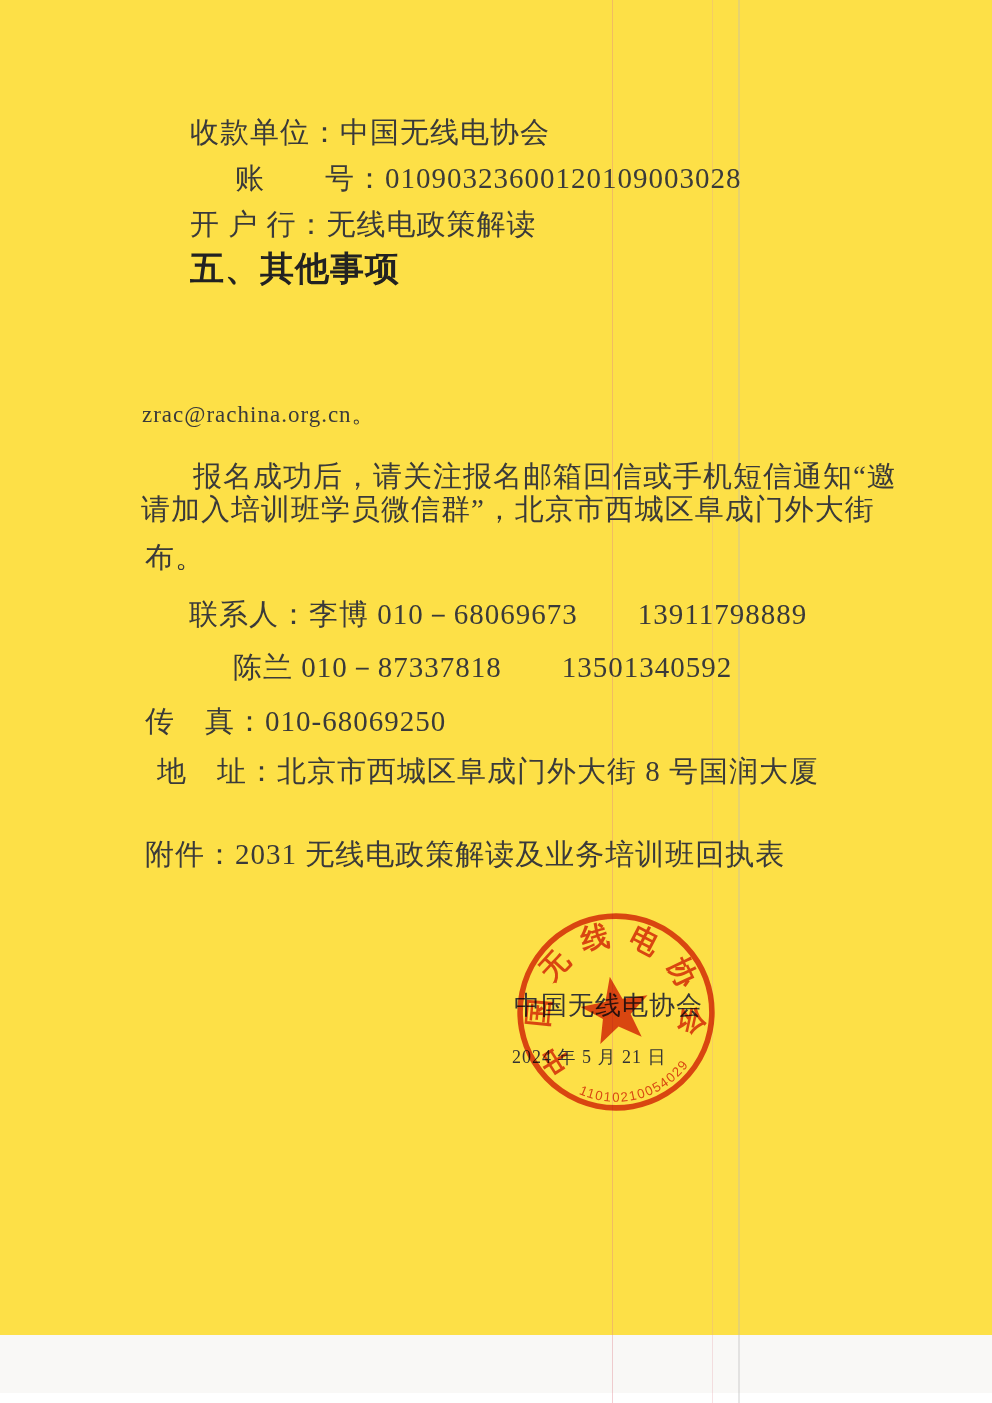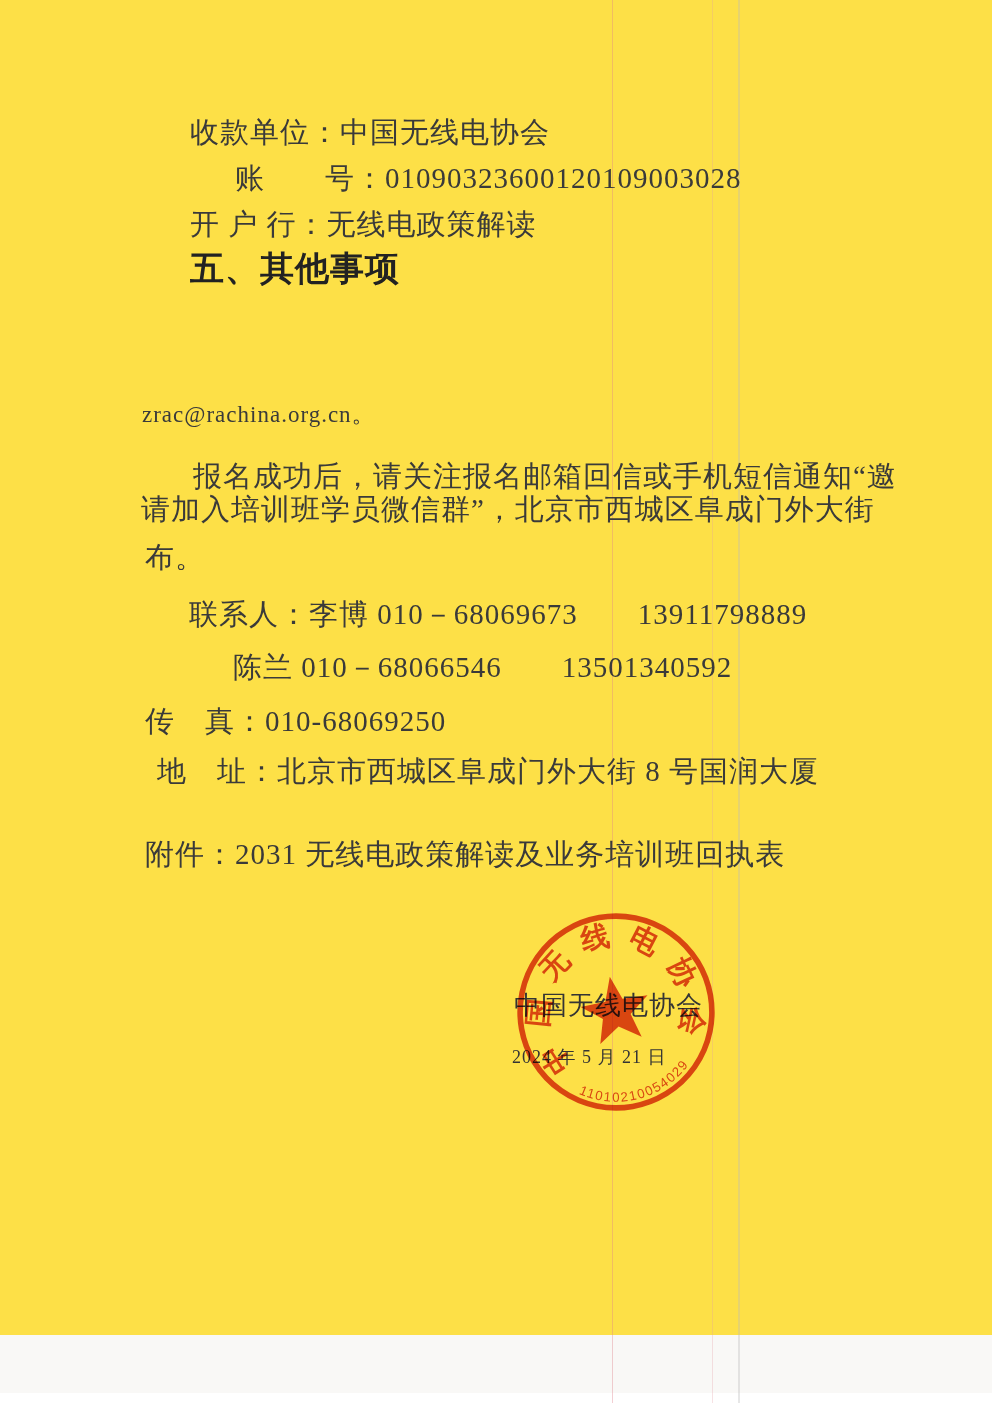--- a/index.html
+++ b/index.html
@@ -95,21 +95,21 @@
 
   <div class="line heading" style="left:190px; top:253px;">五、其他事项</div>
 
   <div class="line latin" style="left:142px; top:399px;">zrac@rachina.org.cn。</div>
 
   <div class="line" style="left:193px; top:460px;">报名成功后，请关注报名邮箱回信或手机短信通知“邀</div>
   <div class="line" style="left:141px; top:493px;">请加入培训班学员微信群”，北京市西城区阜成门外大街</div>
   <div class="line" style="left:145px; top:541px;">布。</div>
 
   <div class="line" style="left:145px; top:598px;margin-left:44px;">联系人：李博 010－68069673　　13911798889</div>
-  <div class="line" style="left:233px; top:651px;">陈兰 010－68066546　　13501340592</div>
+  <div class="line" style="left:233px; top:651px;">陈兰 010－87337818　　13501340592</div>
   <div class="line" style="left:145px; top:705px;">传　真：010-68069250</div>
   <div class="line" style="left:157px; top:755px;">地　址：北京市西城区阜成门外大街 8 号国润大厦</div>
 
   <div class="line" style="left:145px; top:838px;">附件：2031 无线电政策解读及业务培训班回执表</div>
 
   <div class="line sig" style="left:514px; top:990px;">中国无线电协会</div>
   <div class="line date" style="left:512px; top:1041px;">2024 年 5 月 21 日</div>
 
   <div class="seal-wrap">
     <svg viewBox="0 0 200 200">

